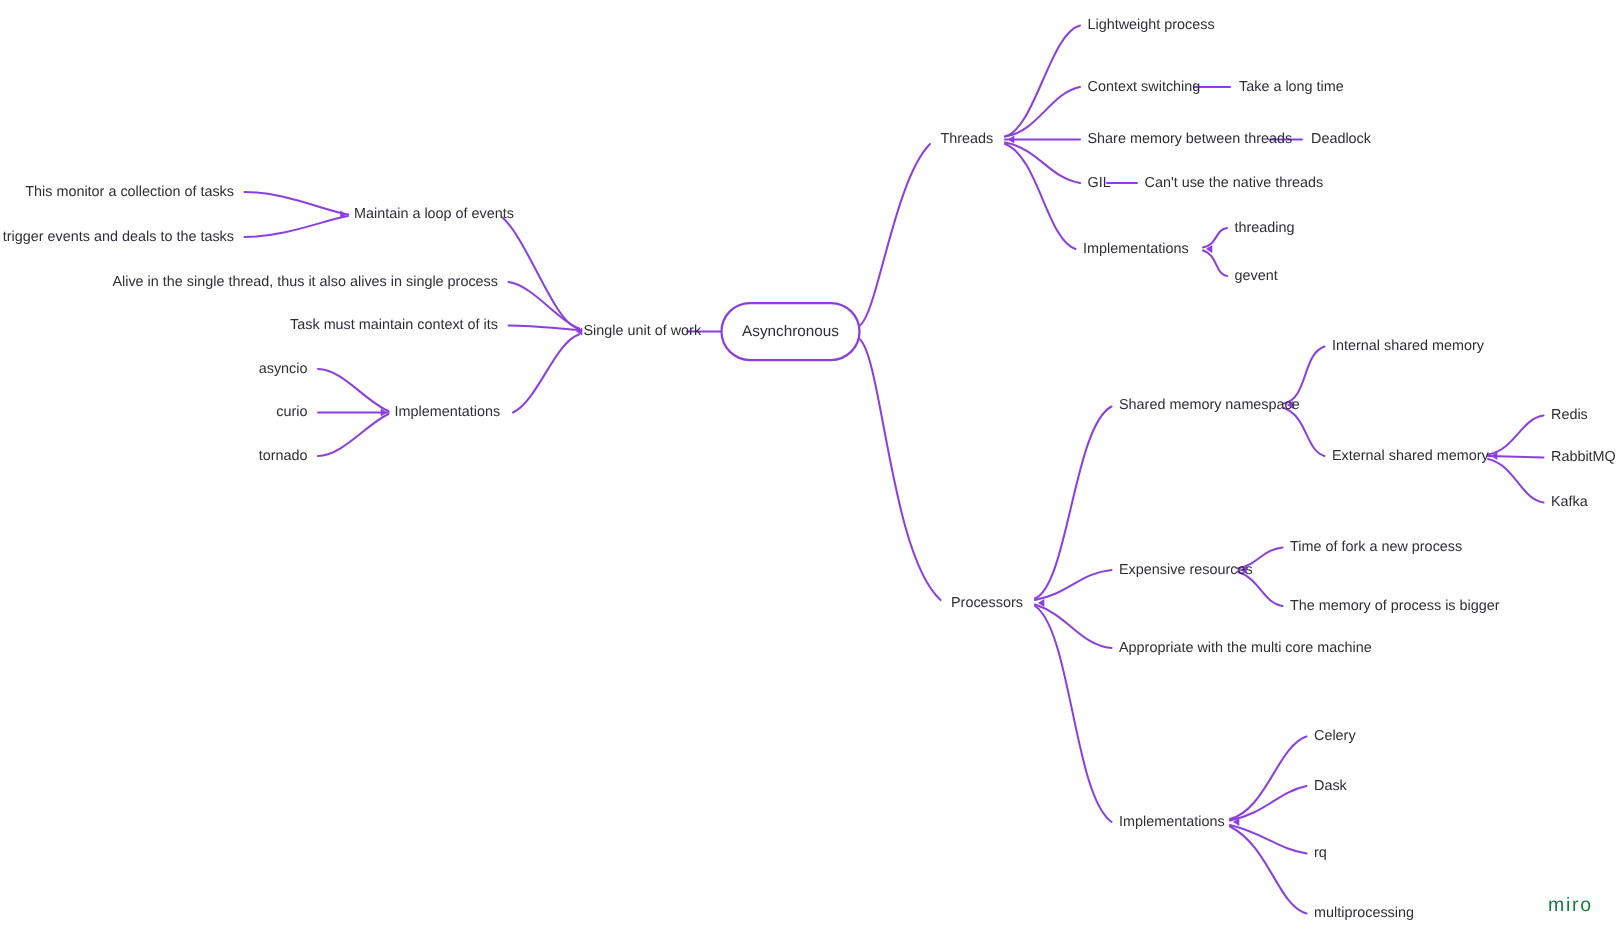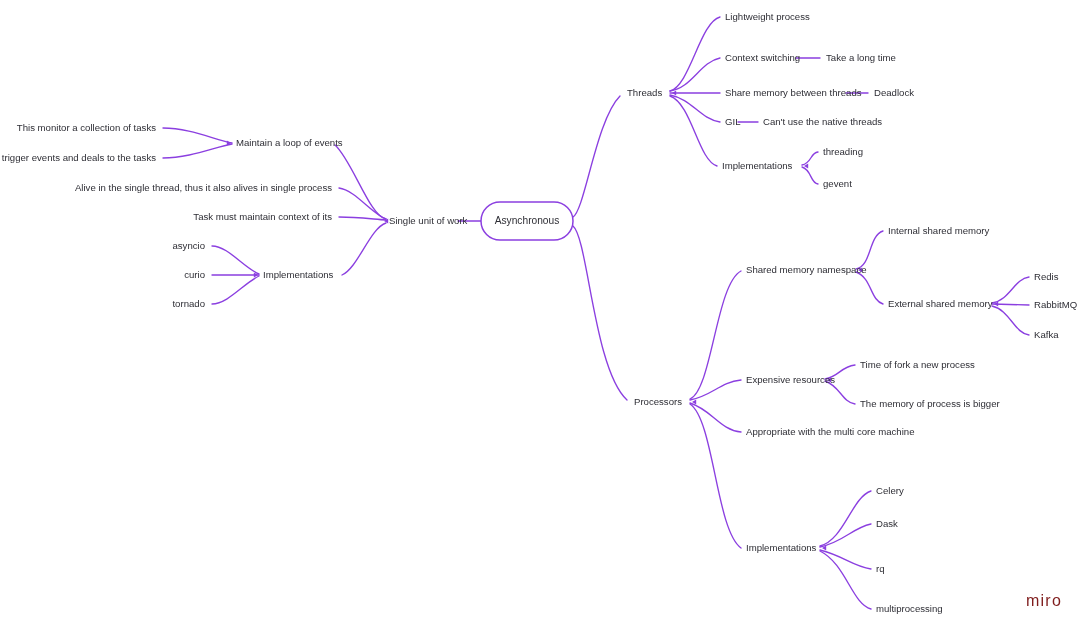--- a/index.html
+++ b/index.html
@@ -54,23 +54,23 @@
     font-size: 10.2px;
     fill: #2e2e35;
     text-anchor: middle;
     dominant-baseline: middle;
   }
   .watermark {
     position: absolute;
     right: 18px;
     bottom: 14px;
     font-family: "Liberation Sans", "DejaVu Sans", sans-serif;
-    font-size: 16px;
+    font-size: 13px;
     letter-spacing: 1.2px;
-    color: #7f1d1d;
+    color: #15803d;
     user-select: none;
   }
 </style>
 </head>
 <body>
 
 <div id="board">
   <svg id="mindmap" viewBox="0 0 1080 624">
     <g id="edges-layer">
         <path class="edge" d="M 481 221 C 470 221, 466 221, 458 221"></path>

